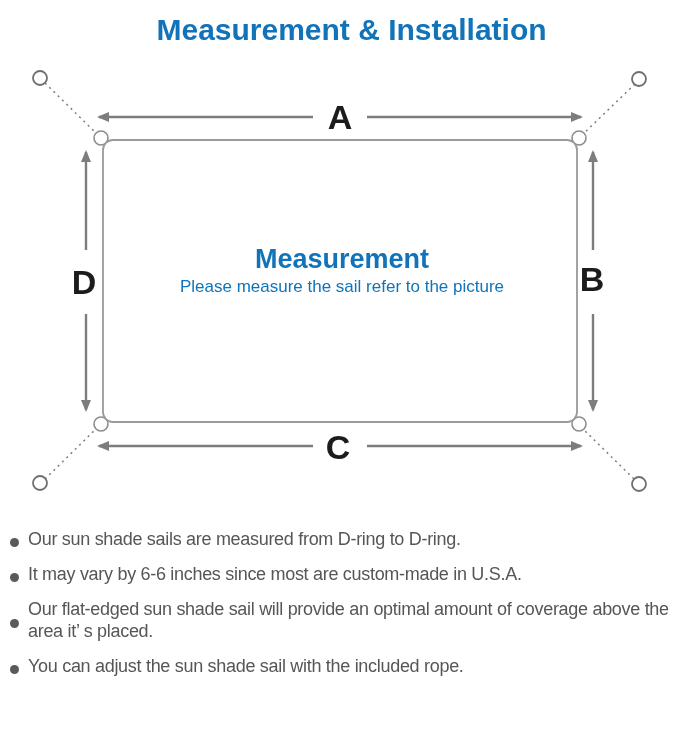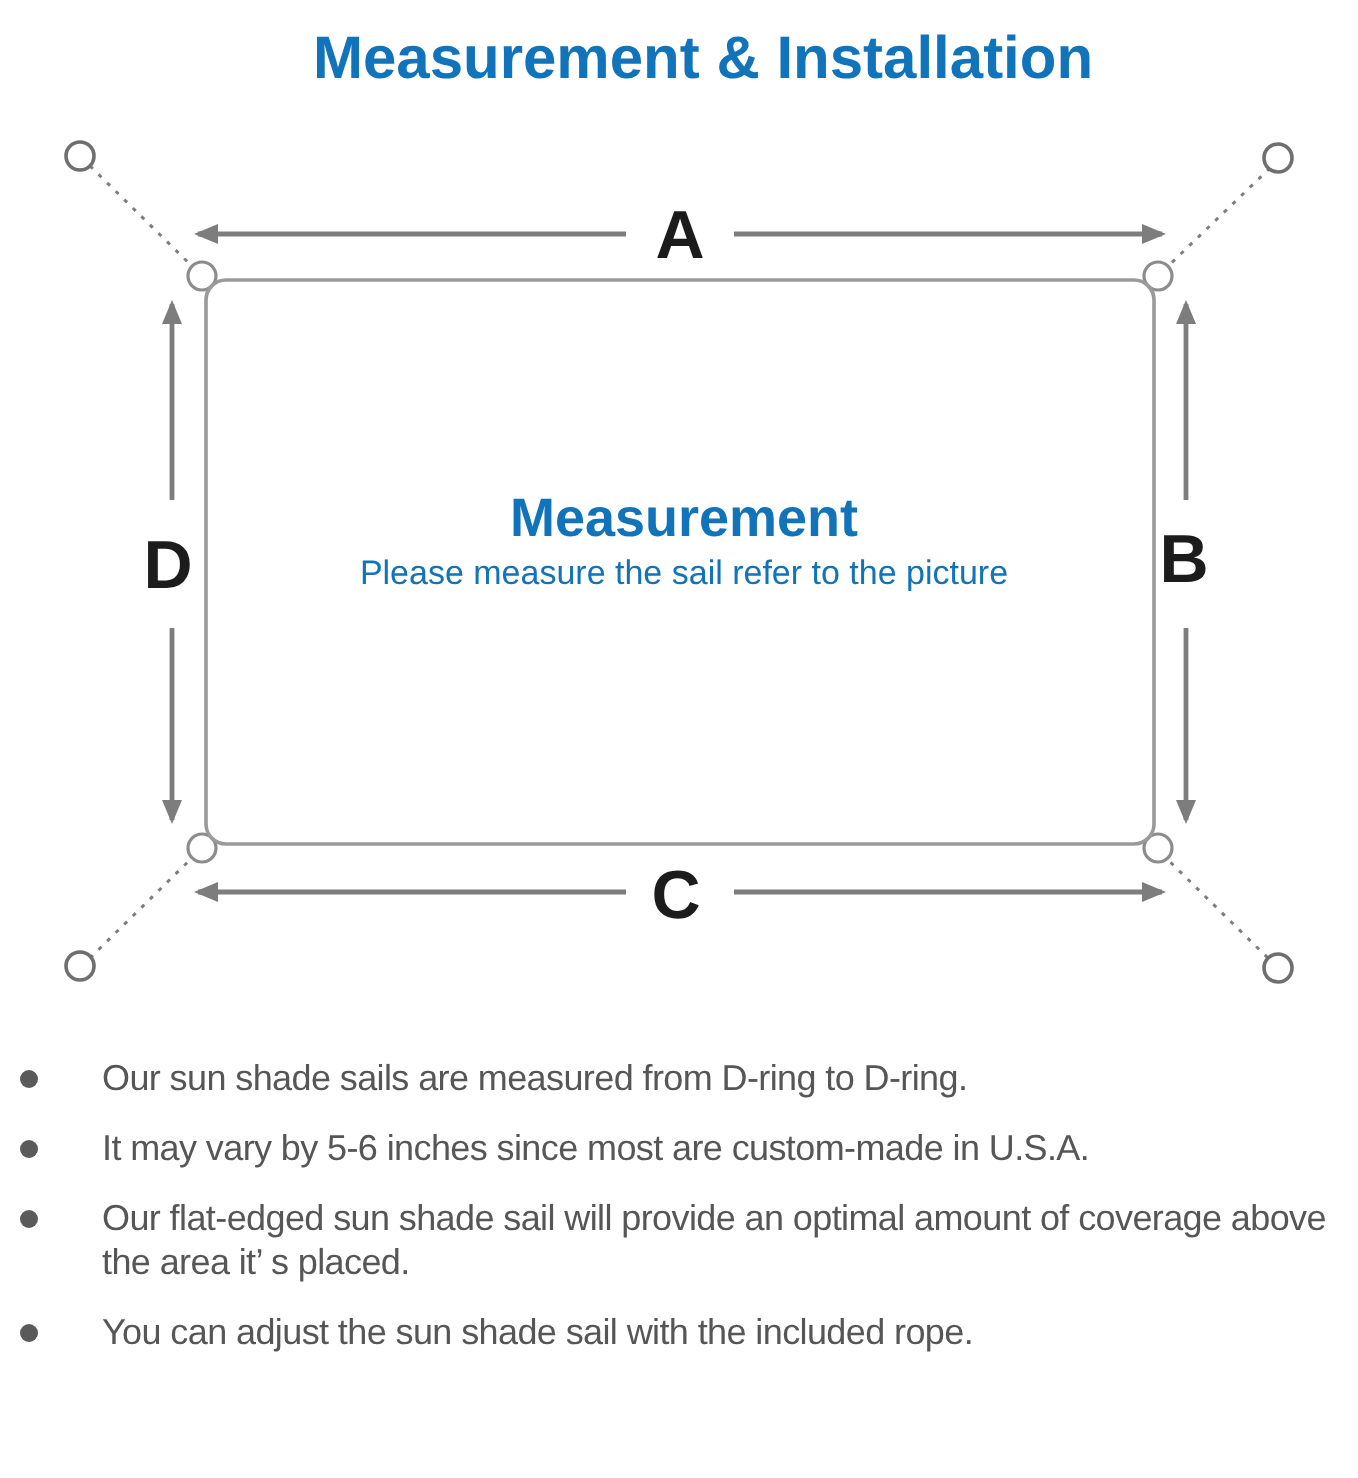--- a/index.html
+++ b/index.html
@@ -57,23 +57,22 @@
   .arrowhead  { fill: var(--diagram-gray, #7d7d7d); }
 
   .bullet-list {
     position: absolute;
     top: 528px; left: 0;
     width: 679px;
     padding: 0 4px 0 10px;
   }
   .bullet-row {
     display: flex;
-    align-items: flex-start;
+    align-items: center;
     margin-bottom: 13px;
-    gap: 23px;
   }
   .bullet-dot {
     flex: 0 0 auto;
     width: 9px; height: 9px;
     margin: 7px 9px 0 0;
     border-radius: 50%;
     background: var(--bullet-gray, #5a5a5a);
   }
   .bullet-text {
     margin: 0;
@@ -134,21 +133,21 @@
     <text class="center-sub" x="342" y="292">Please measure the sail refer to the picture</text>
   </svg>
 
   <div class="bullet-list">
     <div class="bullet-row">
       <span class="bullet-dot"></span>
       <p class="bullet-text">Our sun shade sails are measured from D-ring to D-ring.</p>
     </div>
     <div class="bullet-row">
       <span class="bullet-dot"></span>
-      <p class="bullet-text">It may vary by 5-6 inches since most are custom-made in U.S.A.</p>
+      <p class="bullet-text">It may vary by 6-6 inches since most are custom-made in U.S.A.</p>
     </div>
     <div class="bullet-row">
       <span class="bullet-dot"></span>
       <p class="bullet-text">Our flat-edged sun shade sail will provide an optimal amount of coverage above the area it’ s placed.</p>
     </div>
     <div class="bullet-row">
       <span class="bullet-dot"></span>
       <p class="bullet-text">You can adjust the sun shade sail with the included rope.</p>
     </div>
   </div>

